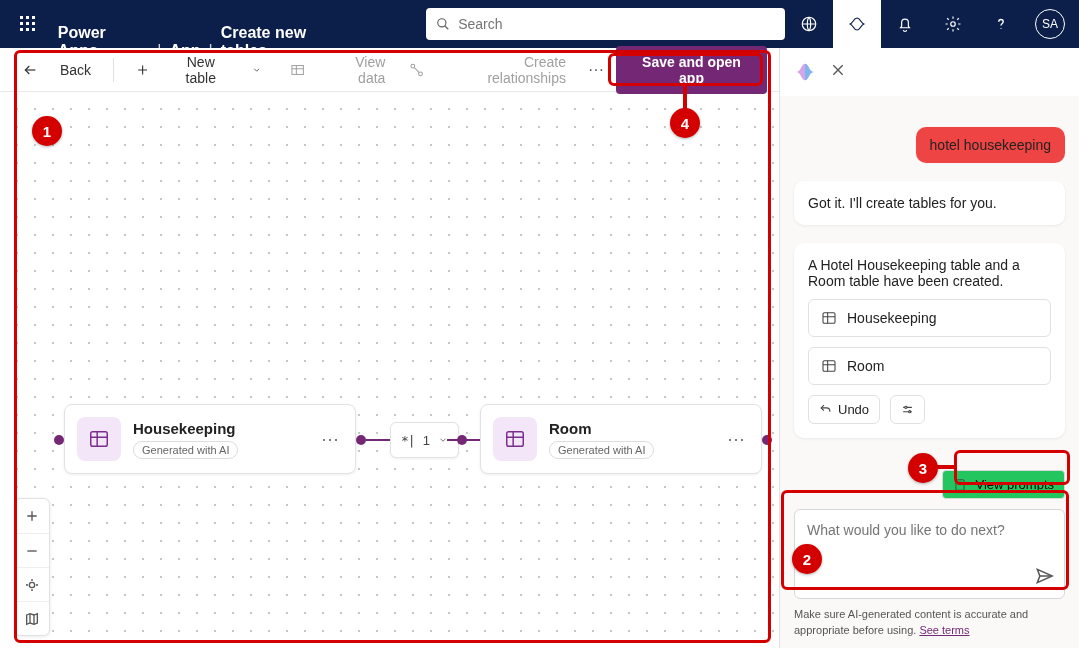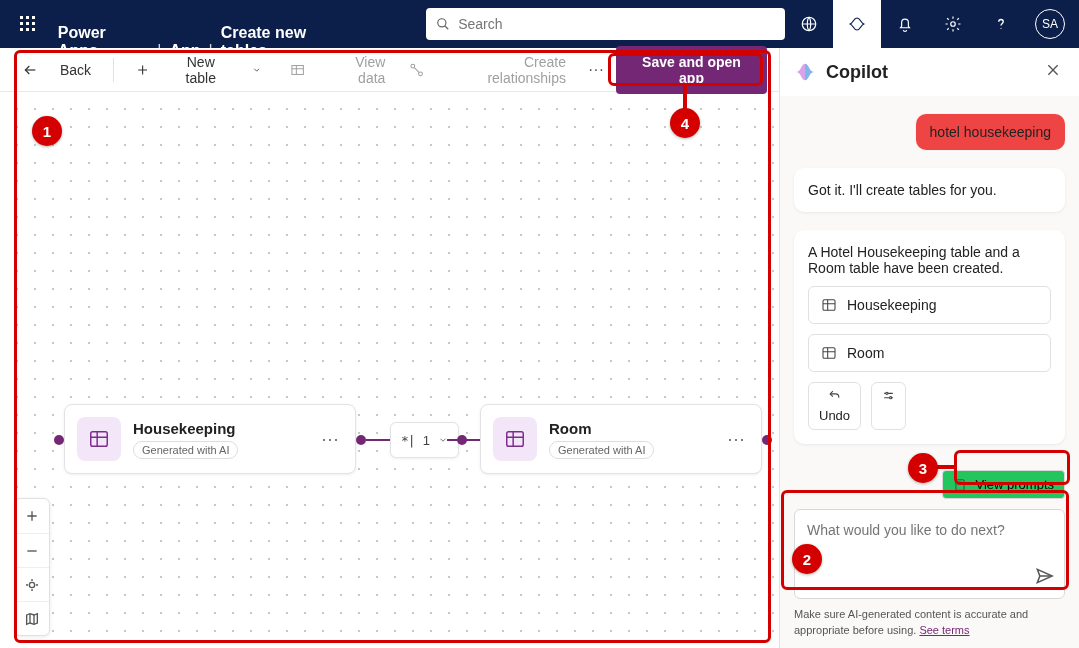--- a/index.html
+++ b/index.html
@@ -122,21 +122,21 @@
     box-shadow:0 0 0 1px rgba(0,0,0,.02);
   }
   .cp-botcard{
     background:#fff;border-radius:10px;box-shadow:0 1px 3px rgba(0,0,0,.07);padding:14px;font-size:14px;color:#222;
   }
   .cp-tablebtn{
     display:flex;align-items:center;gap:10px;border:1px solid #e1e1e1;border-radius:6px;
     padding:10px 12px;margin-top:10px;font-size:14px;cursor:pointer;
   }
   .cp-actions{display:flex;gap:10px;margin-top:10px;}
-  .cp-chip{border:1px solid #e1e1e1;border-radius:6px;padding:6px 10px;font-size:13px;display:flex;align-items:center;gap:6px;cursor:pointer;flex-direction:column;}
+  .cp-chip{border:1px solid #e1e1e1;border-radius:6px;padding:6px 10px;font-size:13px;display:flex;align-items:center;gap:6px;cursor:pointer;}
 
   .cp-footer{padding:8px 14px 10px;background:#faf9f8;}
   .view-prompts{
     display:flex;align-items:center;gap:8px;border:1px solid #d8d8d8;background:#22c55e;border-radius:4px;
     padding:6px 10px;font-size:13px;cursor:pointer;margin-left:auto;width:fit-content;
   }
   .cp-input{
     margin-top:10px;border:1px solid #d8d8d8;background:#fff;border-radius:6px;min-height:82px;
     padding:12px;position:relative;
   }
@@ -336,21 +336,20 @@
       </div>
     </div>
   </div>
 
   <div class="copilot-panel">
     <div class="cp-header">
       <svg class="cp-logo" viewBox="0 0 24 24">
         <path d="M8 3c5 1 4 9 10 9-6 0-5 8-10 9-5-1-4-9-10-9 6 0 5-8 10-9z" transform="translate(4,0)" fill="#d8a3e8"></path>
         <path d="M8 3c5 1 4 9 10 9-6 0-5 8-10 9" transform="translate(4,0)" fill="#7db7f0"></path>
       </svg>
-      <div class="cp-title">Copilot</div>
       <div class="cp-close">
         <svg width="16" height="16" viewBox="0 0 24 24" stroke="#555" stroke-width="2" fill="none">
             <path d="M5 5l14 14M19 5L5 19"></path>
           </svg>
       </div>
     </div>
 
     <div class="cp-scroll">
       <div style="height:14px"></div>
       <div class="cp-userbubble">hotel housekeeping</div>

